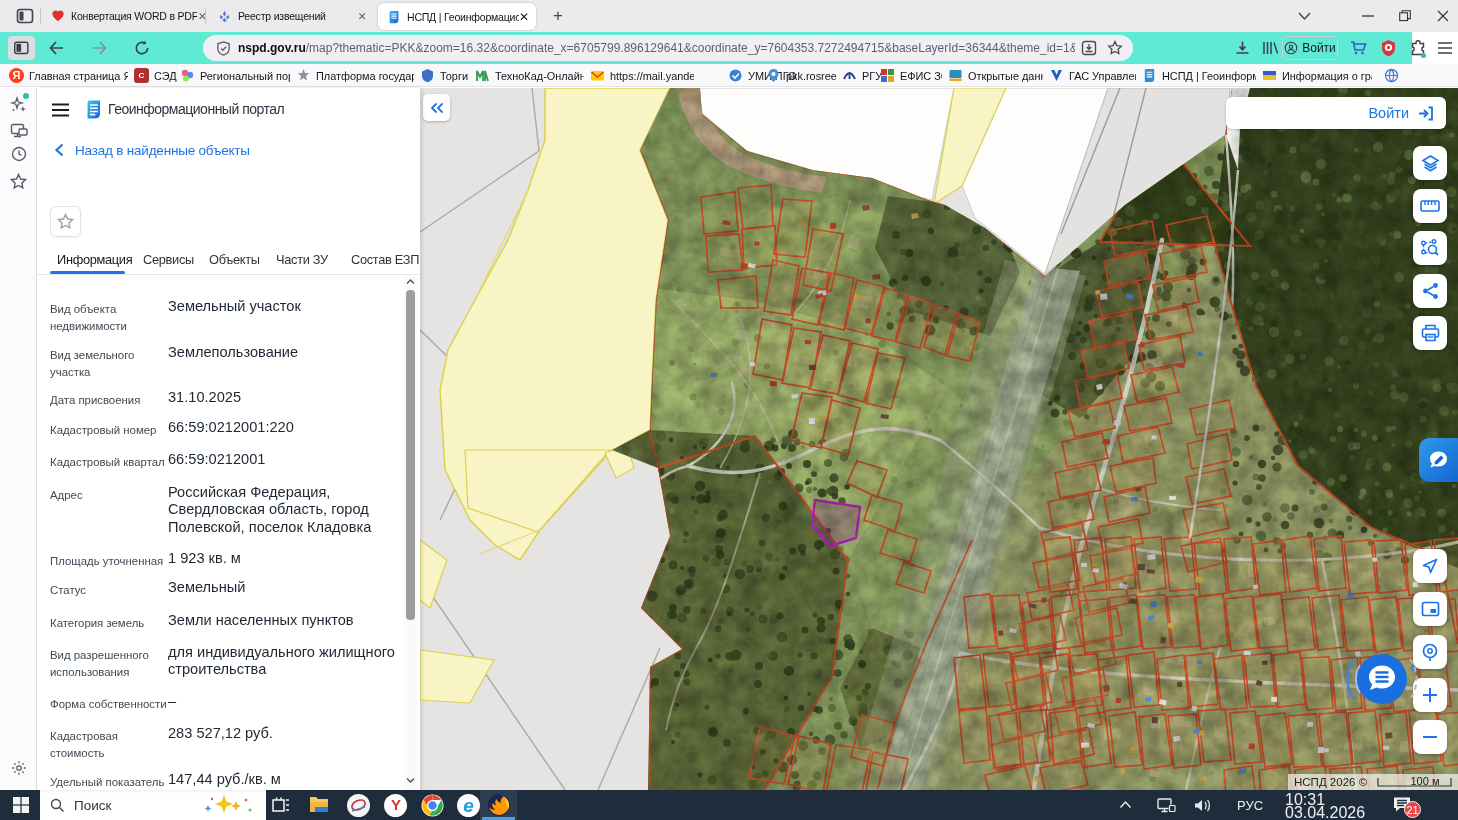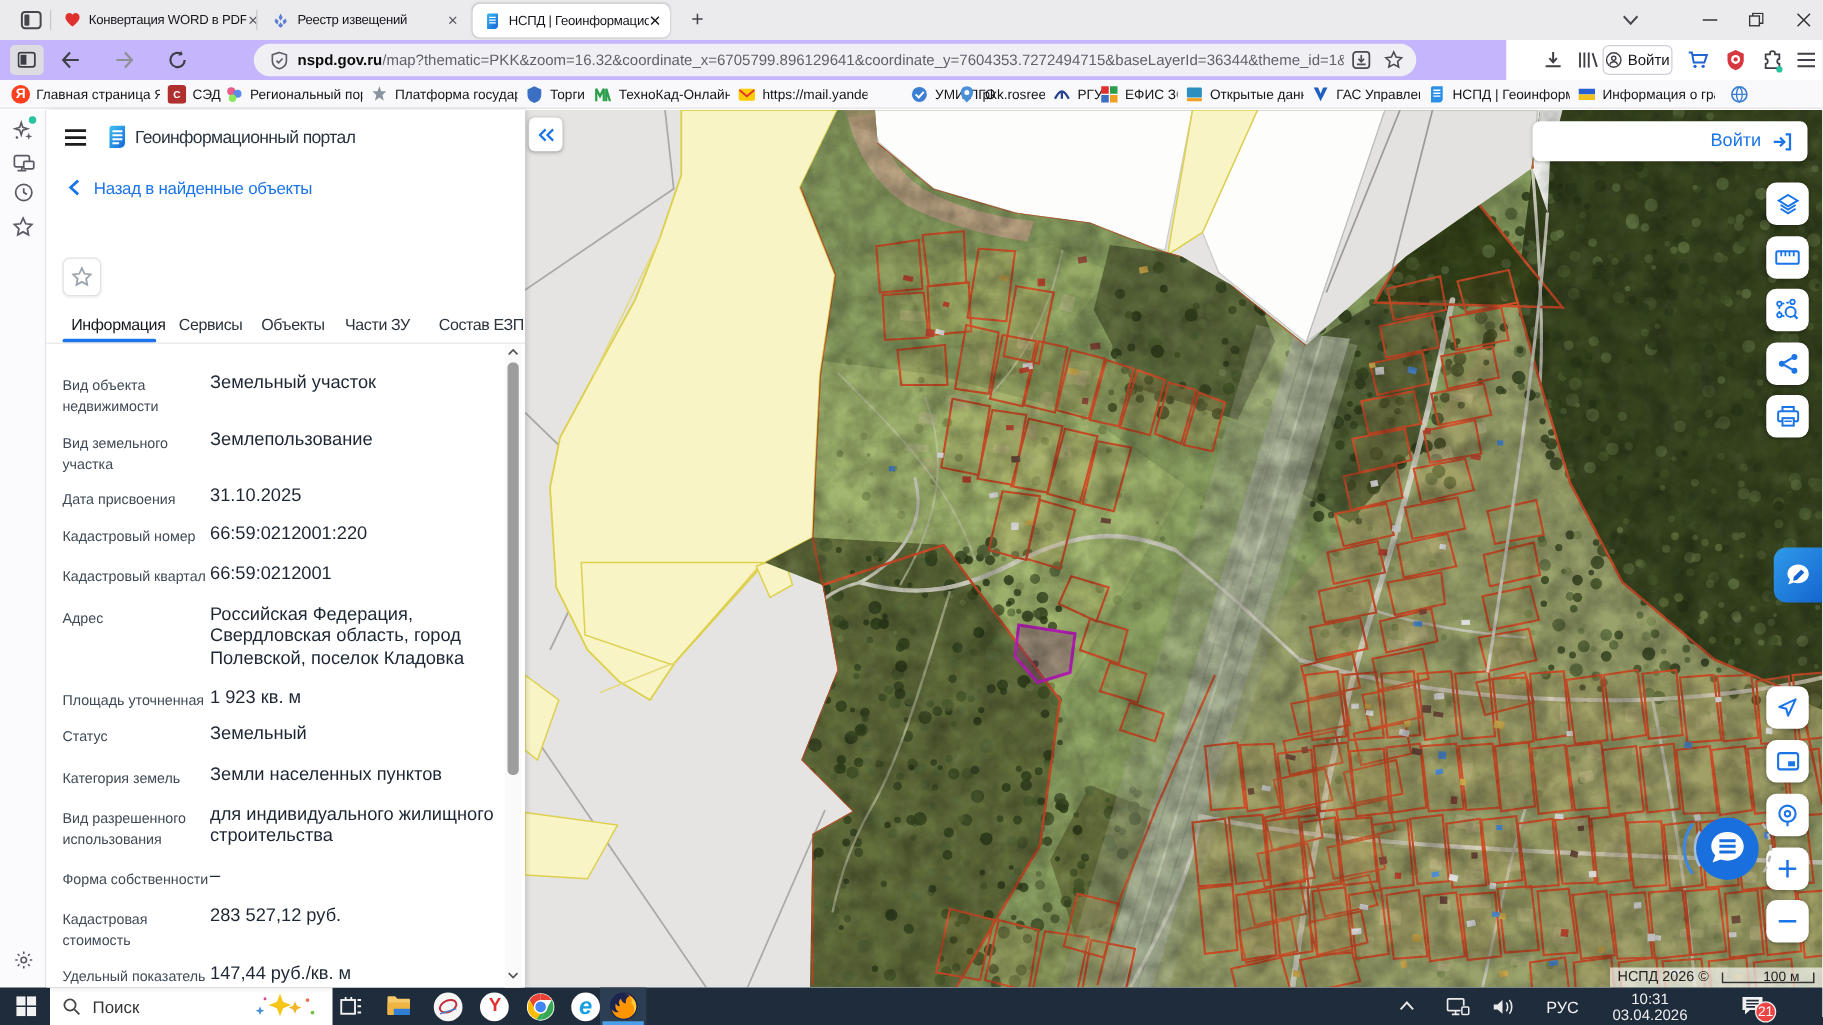--- a/index.html
+++ b/index.html
@@ -3,21 +3,21 @@
 *{margin:0;padding:0;box-sizing:border-box}
 body{width:1458px;height:820px;font-family:"Liberation Sans",sans-serif;overflow:hidden;background:#fff}
 #root{position:relative;width:1458px;height:820px}
 .abs{position:absolute}
 #tabbar{position:absolute;left:0;top:0;width:1458px;height:32px;background:#ebebee}
 .tab{position:absolute;top:3px;height:26px;display:flex;align-items:center;font-size:10.5px;color:#15141a;white-space:nowrap;letter-spacing:-0.2px}
 .tab span{white-space:nowrap}
 .tabsep{position:absolute;top:8px;width:1px;height:16px;background:#c6c6cc}
 #activetab{position:absolute;left:378px;top:3px;width:158px;height:27px;background:#fff;border-radius:6px;box-shadow:0 0 2px rgba(0,0,0,.25);display:flex;align-items:center;font-size:10.5px;color:#15141a;white-space:nowrap;letter-spacing:-0.2px}
 .wbtn{position:absolute;top:0;height:32px;display:flex;align-items:center;justify-content:center;color:#3a3a40;font-size:13px}
-#navbar{position:absolute;left:0;top:32px;width:1205px;height:32px;background:#c4b5fd}
+#navbar{position:absolute;left:0;top:32px;width:1412px;height:32px;background:#5eead4}
 #urlbar{position:absolute;left:203px;top:3px;width:930px;height:26px;background:#f0f0f4;border-radius:13px;display:flex;align-items:center;font-size:12px;color:#5f5f6b}
 #bmbar{position:absolute;left:0;top:64px;width:1458px;height:23px;background:#f9f9fb;border-bottom:1px solid #e4e4e6}
 .bm{position:absolute;top:3px;height:17px;display:flex;align-items:center;font-size:10.9px;color:#15141a;white-space:nowrap}
 .bmi{width:15px;height:15px;border-radius:3px;margin-right:5px;flex:0 0 15px;position:relative;overflow:hidden}
 #ffside{position:absolute;left:0;top:88px;width:37px;height:702px;background:#fbfbfd;border-right:1px solid #e1e1e4}
 #panel{position:absolute;left:37px;top:88px;width:383px;height:702px;background:#fff;box-shadow:2px 0 4px rgba(0,0,0,.12);z-index:5}
 #map{position:absolute;left:420px;top:88px;width:1038px;height:702px;overflow:hidden;background:#e6e5e3}
 .lbl{position:absolute;left:13px;width:124px;font-size:11.4px;color:#3f4a55;line-height:16.5px}
 .val{position:absolute;left:131px;width:242px;font-size:14.6px;color:#1d2733;line-height:17.3px}
 .mapbtn{position:absolute;width:34px;height:34px;background:#fff;border-radius:8px;box-shadow:0 1px 3px rgba(0,0,0,.3);display:flex;align-items:center;justify-content:center}
@@ -2145,19 +2145,19 @@
         <rect x="1" y="1" width="13" height="9.5" rx="1" fill="none" stroke="#ececec" stroke-width="1.4"></rect>
         <path d="M4.5 13.5 L10.5 13.5 M7.5 10.5 L7.5 13.5" stroke="#ececec" stroke-width="1.3"></path>
         <rect x="11.5" y="6.5" width="7.5" height="8" fill="#1f2c3b"></rect>
         <rect x="12.5" y="7.5" width="5.5" height="6" rx="0.8" fill="none" stroke="#ececec" stroke-width="1.2"></rect>
       </svg>
 <svg class="abs" style="left:1194px;top:8px" width="20" height="15" viewBox="0 0 20 15">
         <path d="M1 5.5 L4 5.5 L8 2 L8 13 L4 9.5 L1 9.5 Z" fill="#e8e8e8"></path>
         <path d="M11 4 C12.5 5.5 12.5 9.5 11 11 M13.5 2 C16 4.5 16 10.5 13.5 13" fill="none" stroke="#e8e8e8" stroke-width="1.3"></path>
       </svg>
 <div class="abs" style="left:1237px;top:8px;font-size:13px;color:#f0f0f0">РУС</div>
-<div class="abs" style="left:1285px;top:3px;width:70px;text-align:center;font-size:12px;color:#f0f0f0;line-height:13px">10:31<br>03.04.2026</div>
+<div class="abs" style="left:1285px;top:3px;width:70px;text-align:left;font-size:16px;color:#f0f0f0;line-height:13px">10:31<br>03.04.2026</div>
 <svg class="abs" style="left:1392px;top:6px" width="20" height="18" viewBox="0 0 20 18">
         <path d="M2 1.5 L18 1.5 L18 12 L8 12 L4 15.5 L4 12 L2 12 Z" fill="#f0f0f0"></path>
         <path d="M5 4.5 L15 4.5 M5 7 L15 7 M5 9.5 L12 9.5" stroke="#1f2c3b" stroke-width="1.3"></path>
       </svg>
 <div class="abs" style="left:1404px;top:11px;width:17px;height:17px;border-radius:50%;background:#ef4444;border:1.5px solid #f0f0f0;color:#fff;font-size:11px;display:flex;align-items:center;justify-content:center">21</div>
 </div>
   </div>
 </body></html>

